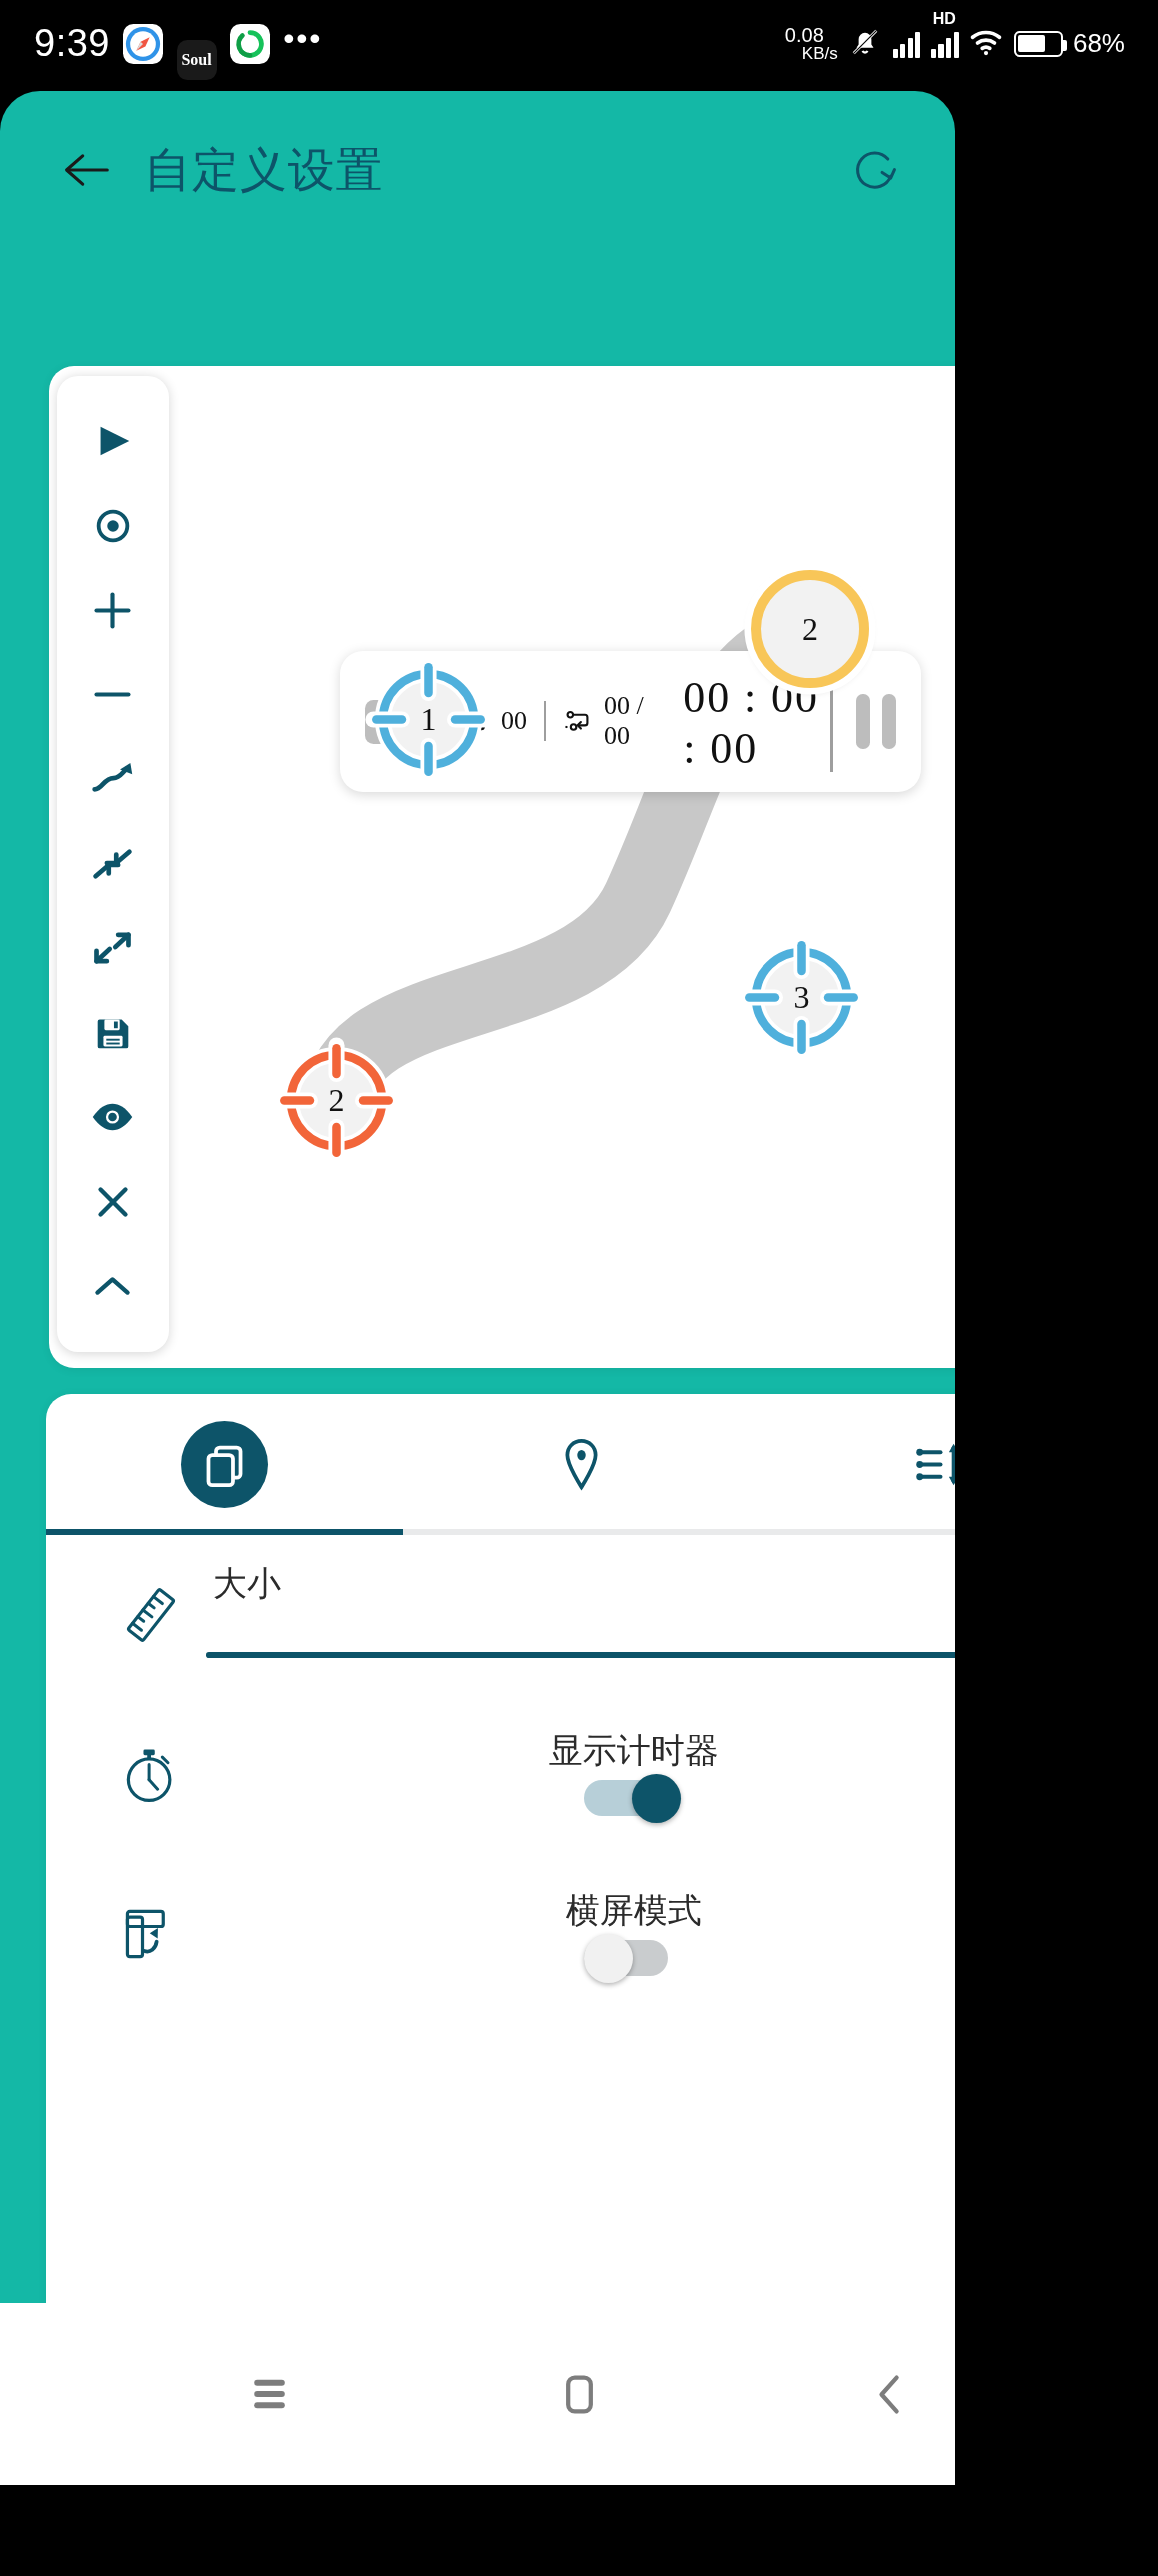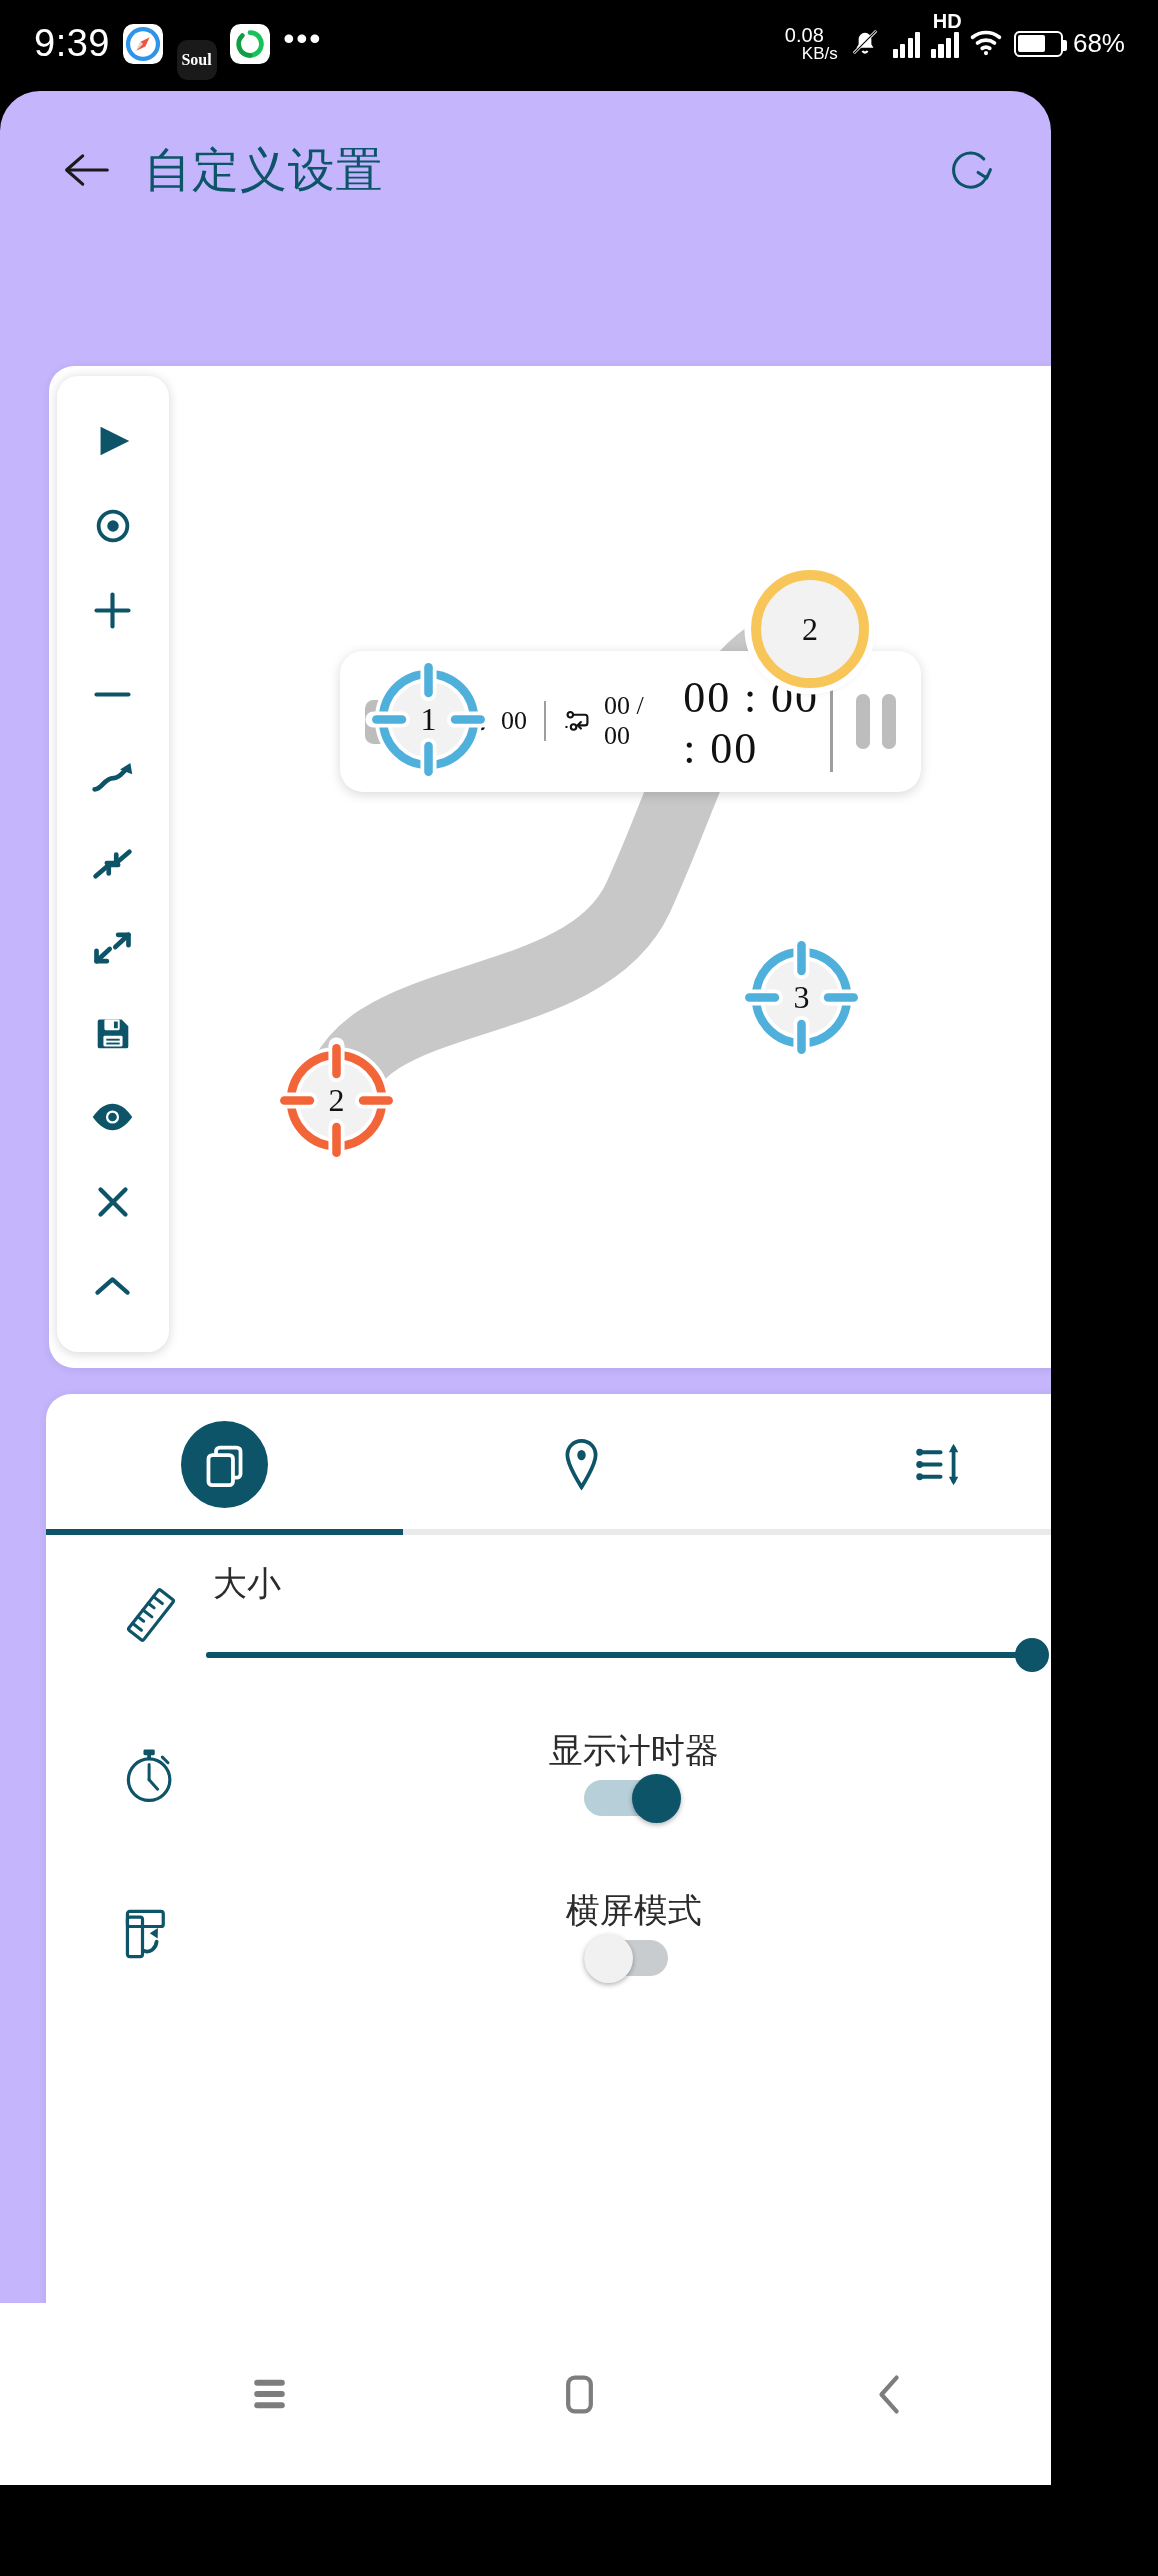--- a/index.html
+++ b/index.html
@@ -27,32 +27,32 @@
                     font-family: "Liberation Serif", serif; margin-top: 33px; }
   .appicon.green  { background: #fff; }
   .sb-dots { font-size: 32px; line-height: 0.6; color: #fff; letter-spacing: 1.9px; padding-bottom: 9.5px;}
   .sb-right { display: flex; align-items: center; gap: 10.4px; }
   .netspeed { display: flex; flex-direction: column; align-items: center; line-height: 1.02;
               font-size: 20px; }
   .netspeed .u { font-size: 17px; margin-left: 31px; }
   .bars { display: flex; align-items: flex-end; gap: 2.4px; height: 28.5px; }
   .bars i { display: block; width: 5.2px; background: #fff; border-radius: 0.9px; }
   .hdwrap { position: relative; display: flex; align-items: flex-end; }
-  .hdlabel { position: absolute; top: -19px; left: 1.9px; font-size: 20px; font-weight: 700; }
+  .hdlabel { position: absolute; top: -19px; left: 1.9px; font-size: 16px; font-weight: 700; }
   .batt { width: 49px; height: 26px; border: 2.4px solid #fff; border-radius: 5.7px;
           position: relative; display: flex; align-items: center; padding: 2.8px; }
   .batt::after { content: ""; position: absolute; right: -6.6px; top: 7.6px; width: 3.8px; height: 10.4px;
                  background: #fff; border-radius: 0 1.9px 1.9px 0; }
   .batt i { display: block; height: 100%; background: #fff; border-radius: 1.9px; }
   .battpct { font-size: 26px; }
 
   
   .app {
-    position: absolute; top: 91px; left: 0; width: 1051px; height: 2394px;
-    background: #c4b5fd; border-radius: 40px 40px 0 0; overflow: hidden;
+    position: absolute; top: 91px; left: 0; width: 955px; height: 2394px;
+    background: #14b8a6; border-radius: 40px 40px 0 0; overflow: hidden;
   }
 
   
   .header { height: 158px; display: flex; align-items: center; padding: 0 49px 0 57px; }
   .back-arrow { width: 57px; height: 57px; display: flex; align-items: center; justify-content: center;
                 cursor: pointer; }
   .page-title { flex: 1; font-size: 47px; color: #0d5469; margin-left: 30px; letter-spacing: 0.9px;
                 font-weight: 400; }
   .reset-btn { width: 63px; height: 63px; display: flex; align-items: center; justify-content: center;
                cursor: pointer; }

